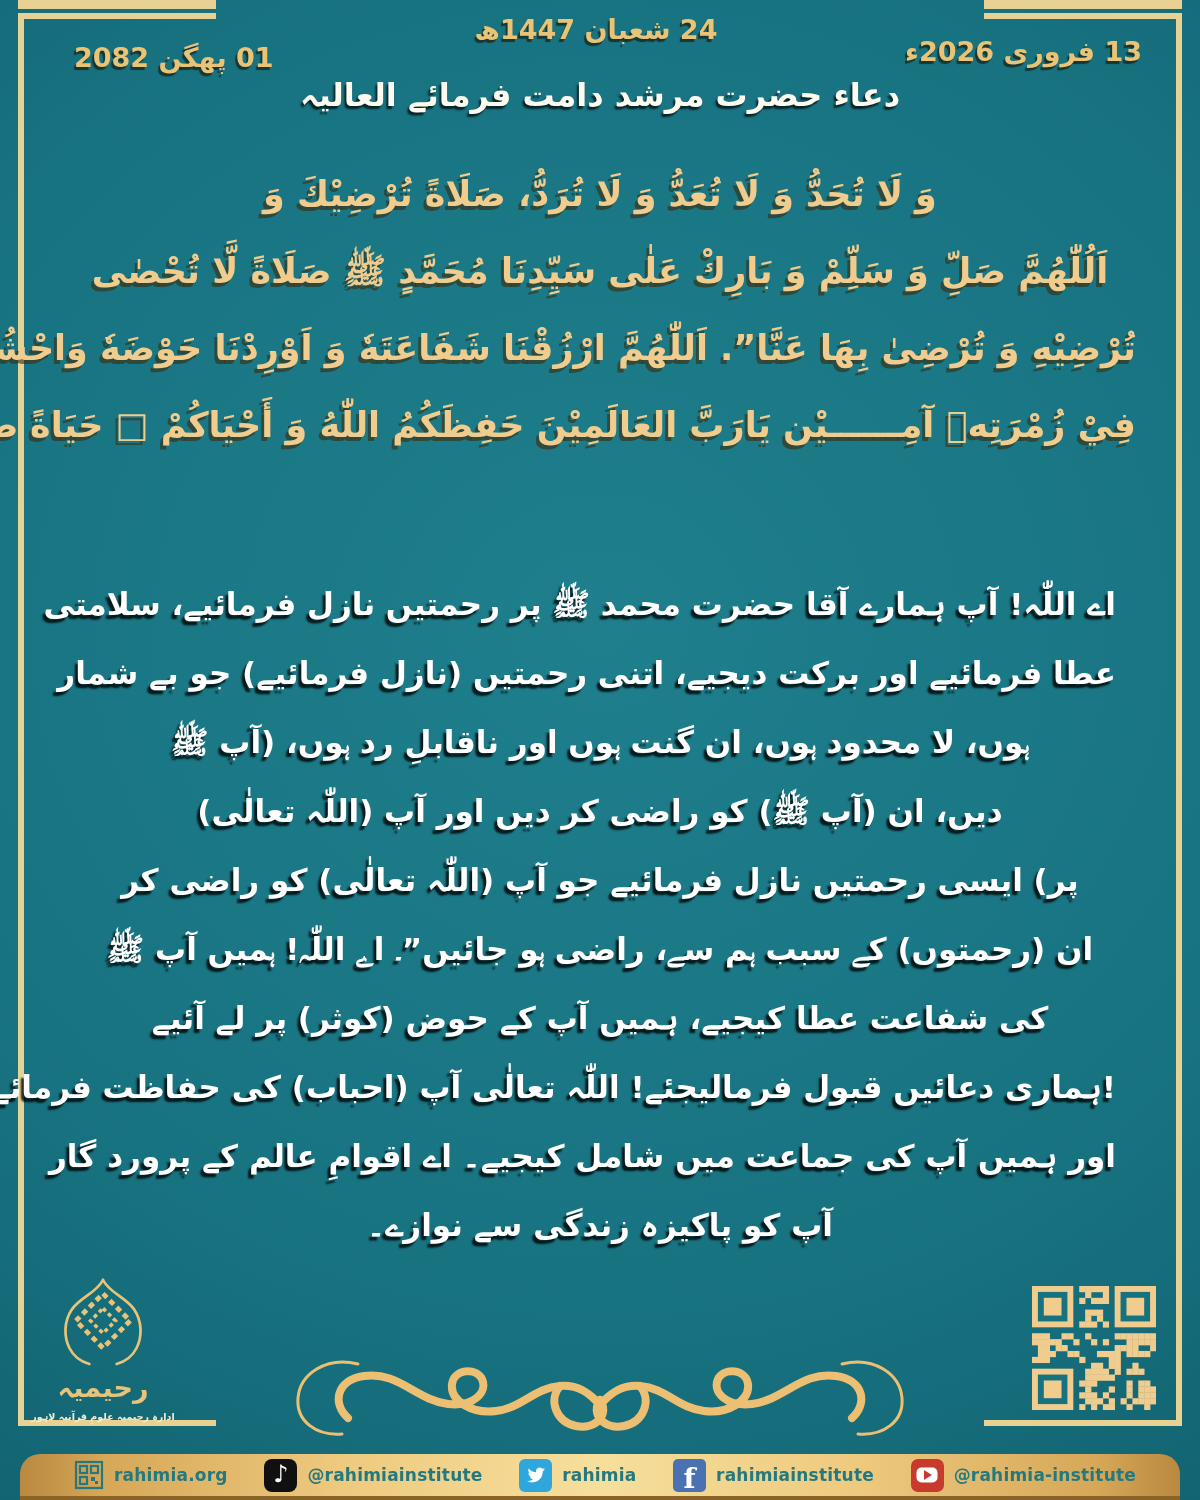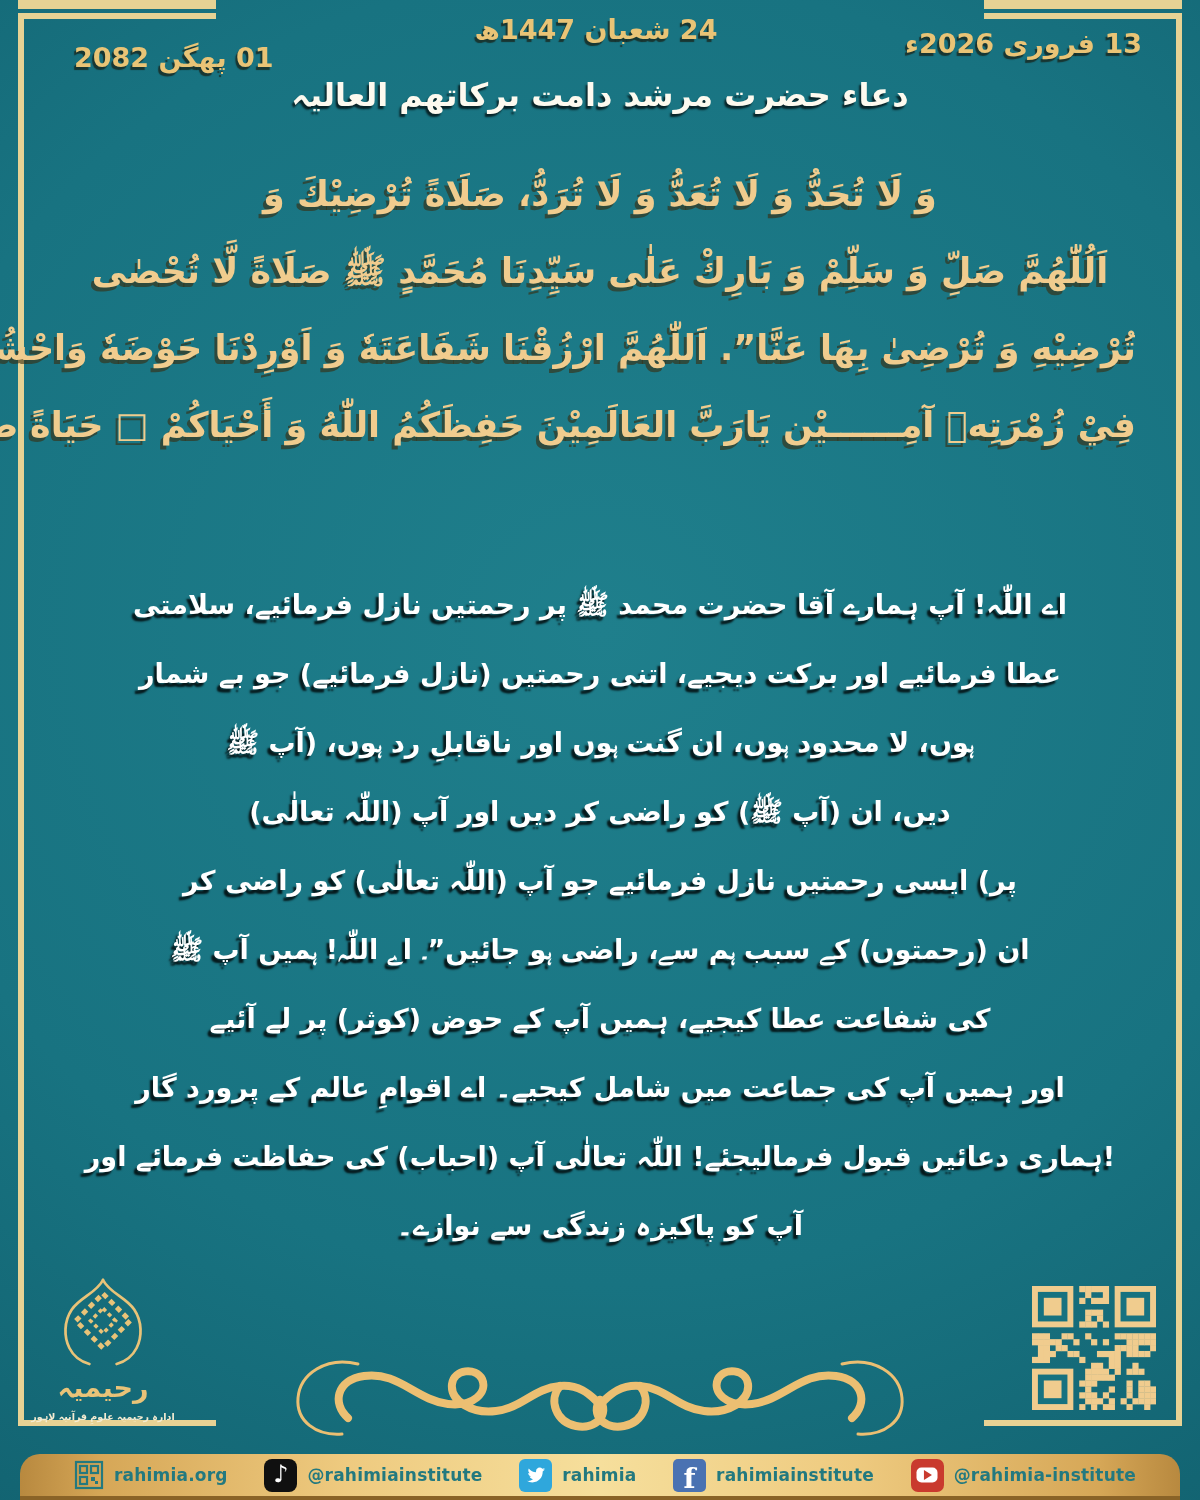--- a/index.html
+++ b/index.html
@@ -27,21 +27,21 @@
   .frame-h.tr{top:13px;left:984px;}
   .frame-h.bl{top:1420px;left:18px;}
   .frame-h.br{top:1420px;left:984px;}
 
   
   .date{
     position:absolute;color:#e9c476;font-weight:bold;font-size:27px;
     text-shadow:-2px 3px 1px rgba(25,22,8,.65);direction:rtl;white-space:nowrap;
   }
   .date.center{top:14px;left:0;right:8px;text-align:center;}
-  .date.greg{top:28px;right:58px;}
+  .date.greg{top:36px;right:58px;}
   .date.bikrami{top:42px;left:74px;}
   .page-title{
     position:absolute;top:76px;left:0;right:0;text-align:center;direction:rtl;
     color:#fdfaef;font-size:32px;font-weight:bold;
     text-shadow:-2px 3px 2px rgba(0,0,0,.7);
   }
 
   
   .arabic-block{
     position:absolute;top:156px;left:64px;right:64px;direction:rtl;text-align:center;
@@ -49,21 +49,21 @@
   .arabic-line{
     color:#f0cc8e;font-size:35px;font-weight:bold;line-height:77px;white-space:nowrap;
     text-shadow:-3px 4px 0 rgba(58,44,14,.6);
   }
 
   
   .urdu-block{
     position:absolute;top:570px;left:84px;right:84px;direction:rtl;text-align:center;
   }
   .urdu-line{
-    color:#ffffff;font-size:27px;font-weight:bold;line-height:69px;white-space:nowrap;
+    color:#ffffff;font-size:31px;font-weight:bold;line-height:69px;white-space:nowrap;
     text-shadow:-3px 4px 2px rgba(0,0,0,.8);
   }
 
   
   .logo{position:absolute;left:28px;top:1276px;width:150px;text-align:center;}
   .logo svg{display:block;margin:0 auto;}
   .logo-name{
     color:#e9c378;font-size:27px;font-weight:bold;direction:rtl;line-height:28px;
     margin-top:-6px;
   }
@@ -126,39 +126,39 @@
   <div class="gold frame-v right"></div>
   <div class="gold frame-h tl"></div>
   <div class="gold frame-h tr"></div>
   <div class="gold frame-h bl"></div>
   <div class="gold frame-h br"></div>
 
   <div class="date center">24 شعبان 1447ھ</div>
   <div class="date greg">13 فروری 2026ء</div>
   <div class="date bikrami">01 پھگن 2082</div>
 
-  <div class="page-title">دعاء حضرت مرشد دامت برکاتھم العالیہ</div>
+  <div class="page-title">دعاء حضرت مرشد دامت فرمائے العالیہ</div>
 
   <div class="arabic-block">
     <div class="arabic-line">وَ لَا تُحَدُّ وَ لَا تُعَدُّ وَ لَا تُرَدُّ، صَلَاةً تُرْضِيْكَ وَ</div>
     <div class="arabic-line">اَلُلّٰهُمَّ صَلِّ وَ سَلِّمْ وَ بَارِكْ عَلٰى سَيِّدِنَا مُحَمَّدٍ ﷺ صَلَاةً لَّا تُحْصٰى</div>
     <div class="arabic-line">تُرْضِيْهِ وَ تُرْضِىٰ بِهَا عَنَّا”. اَللّٰهُمَّ ارْزُقْنَا شَفَاعَتَهٗ وَ اَوْرِدْنَا حَوْضَهٗ وَاحْشُرْنَا</div>
     <div class="arabic-line">فِيْ زُمْرَتِهٖ آمِــــــيْن يَارَبَّ العَالَمِيْنَ حَفِظَكُمُ اللّٰهُ وَ أَحْيَاكُمْ □ حَيَاةً طَيِّبَةً</div>
   </div>
 
   <div class="urdu-block">
     <div class="urdu-line">اے اللّٰہ! آپ ہمارے آقا حضرت محمد ﷺ پر رحمتیں نازل فرمائیے، سلامتی</div>
     <div class="urdu-line">عطا فرمائیے اور برکت دیجیے، اتنی رحمتیں (نازل فرمائیے) جو بے شمار</div>
     <div class="urdu-line">ہوں، لا محدود ہوں، ان گنت ہوں اور ناقابلِ رد ہوں، (آپ ﷺ</div>
     <div class="urdu-line">دیں، ان (آپ ﷺ) کو راضی کر دیں اور آپ (اللّٰہ تعالٰی)</div>
     <div class="urdu-line">پر) ایسی رحمتیں نازل فرمائیے جو آپ (اللّٰہ تعالٰی) کو راضی کر</div>
     <div class="urdu-line">ان (رحمتوں) کے سبب ہم سے، راضی ہو جائیں”۔ اے اللّٰہ! ہمیں آپ ﷺ</div>
     <div class="urdu-line">کی شفاعت عطا کیجیے، ہمیں آپ کے حوض (کوثر) پر لے آئیے</div>
+    <div class="urdu-line">!ہماری دعائیں قبول فرمالیجئے! اللّٰہ تعالٰی آپ (احباب) کی حفاظت فرمائے اور</div>
     <div class="urdu-line">اور ہمیں آپ کی جماعت میں شامل کیجیے۔ اے اقوامِ عالم کے پرورد گار</div>
-    <div class="urdu-line">!ہماری دعائیں قبول فرمالیجئے! اللّٰہ تعالٰی آپ (احباب) کی حفاظت فرمائے اور</div>
     <div class="urdu-line">آپ کو پاکیزہ زندگی سے نوازے۔</div>
   </div>
 
   <div class="logo">
     <svg width="120" height="104" viewBox="0 0 150 130">
       <g fill="none" stroke="#e9c378" stroke-width="3.4" stroke-linecap="round">
         <path d="M75,5 C67,21 46,27 36,42 C26,57 26,76 33,90 C38,100 47,107 58,110"></path>
         <path d="M75,5 C83,21 104,27 114,42 C124,57 124,76 117,90 C112,100 103,107 92,110"></path>
       </g>
       <g transform="rotate(45 75 56)">

